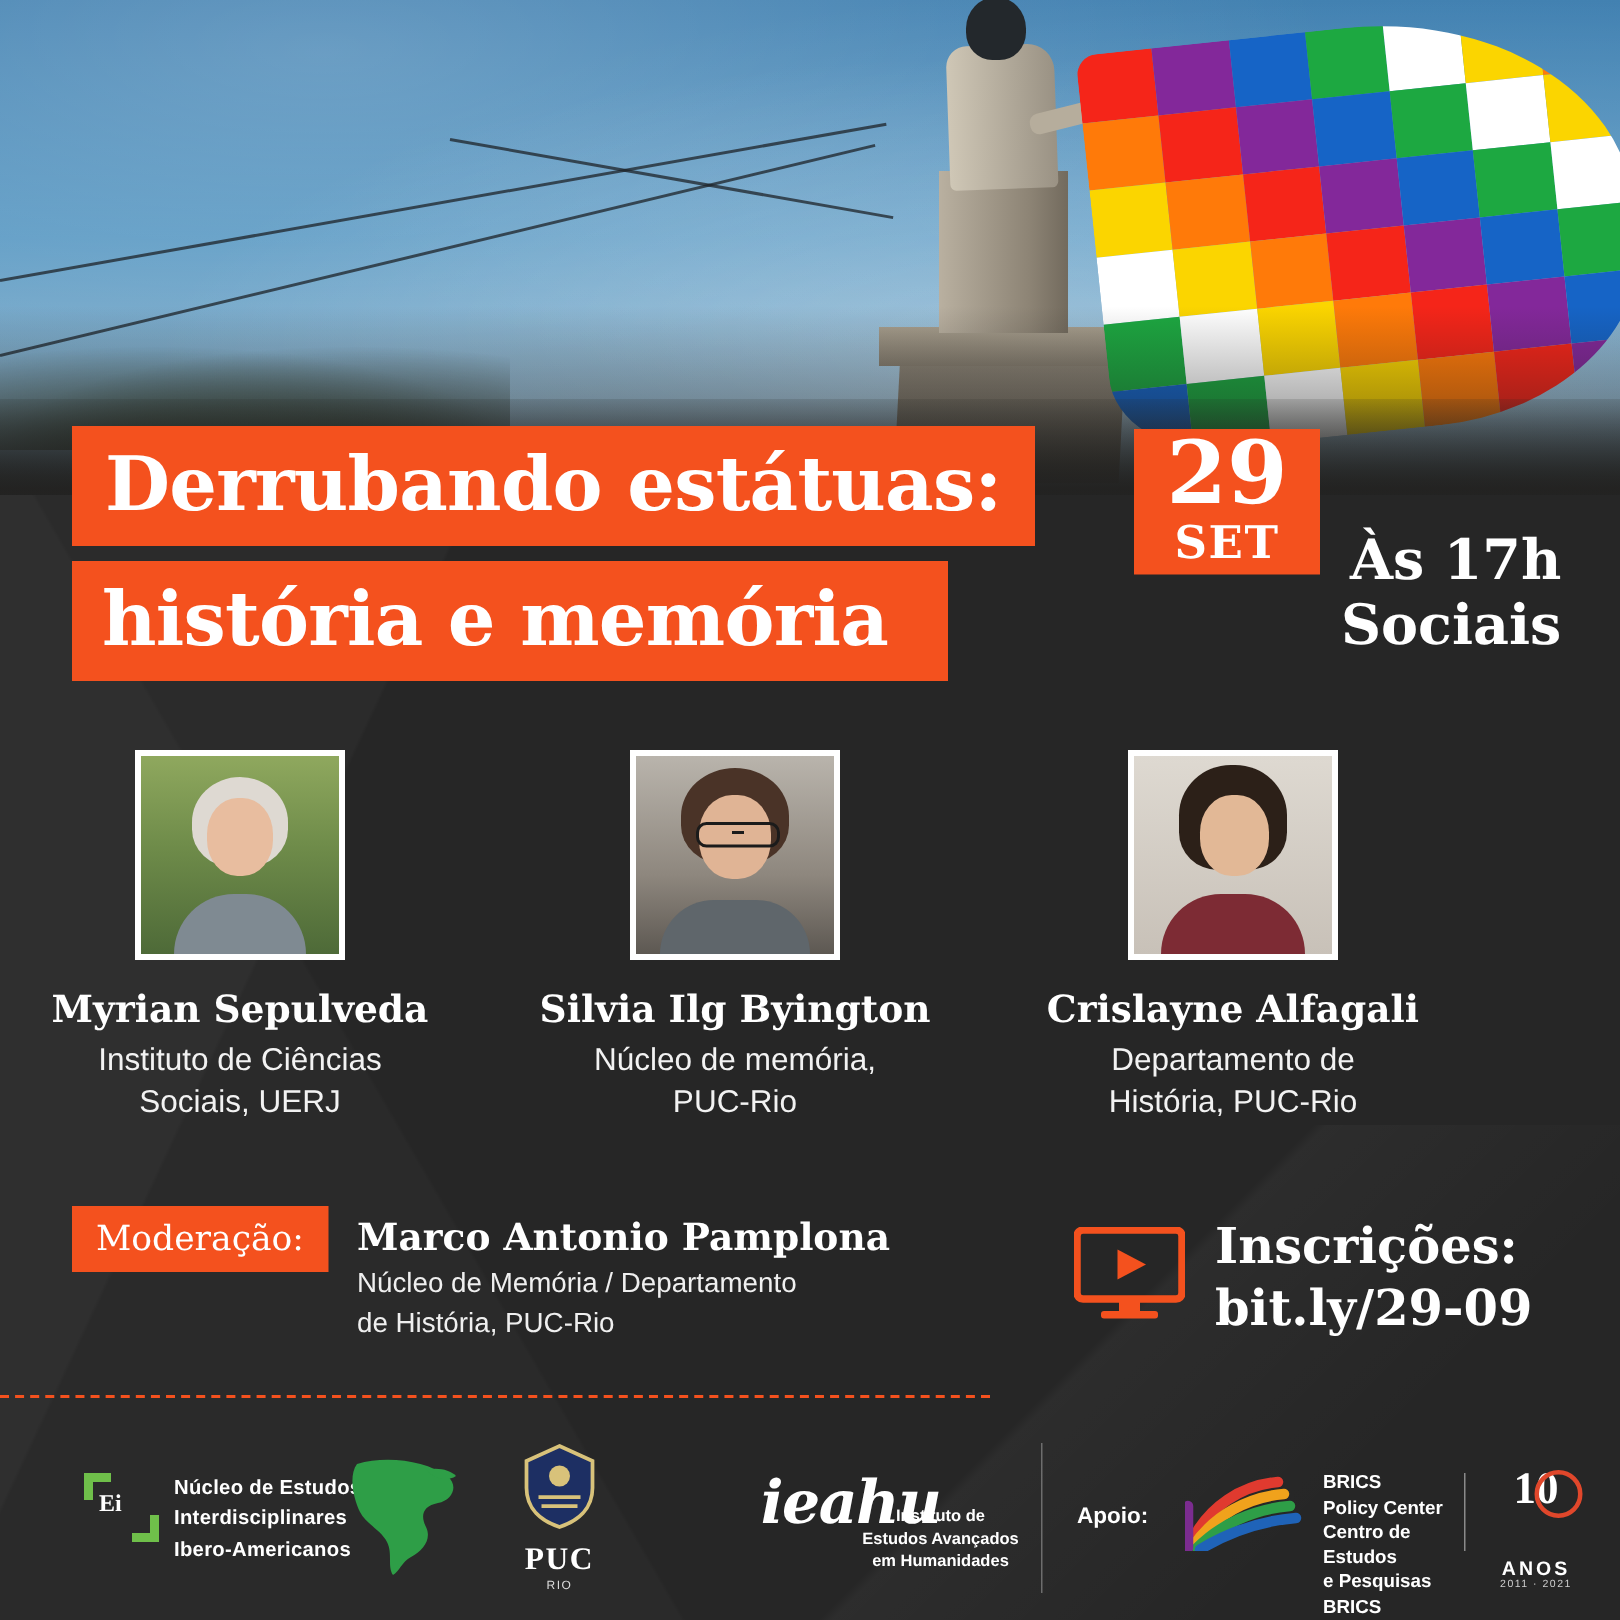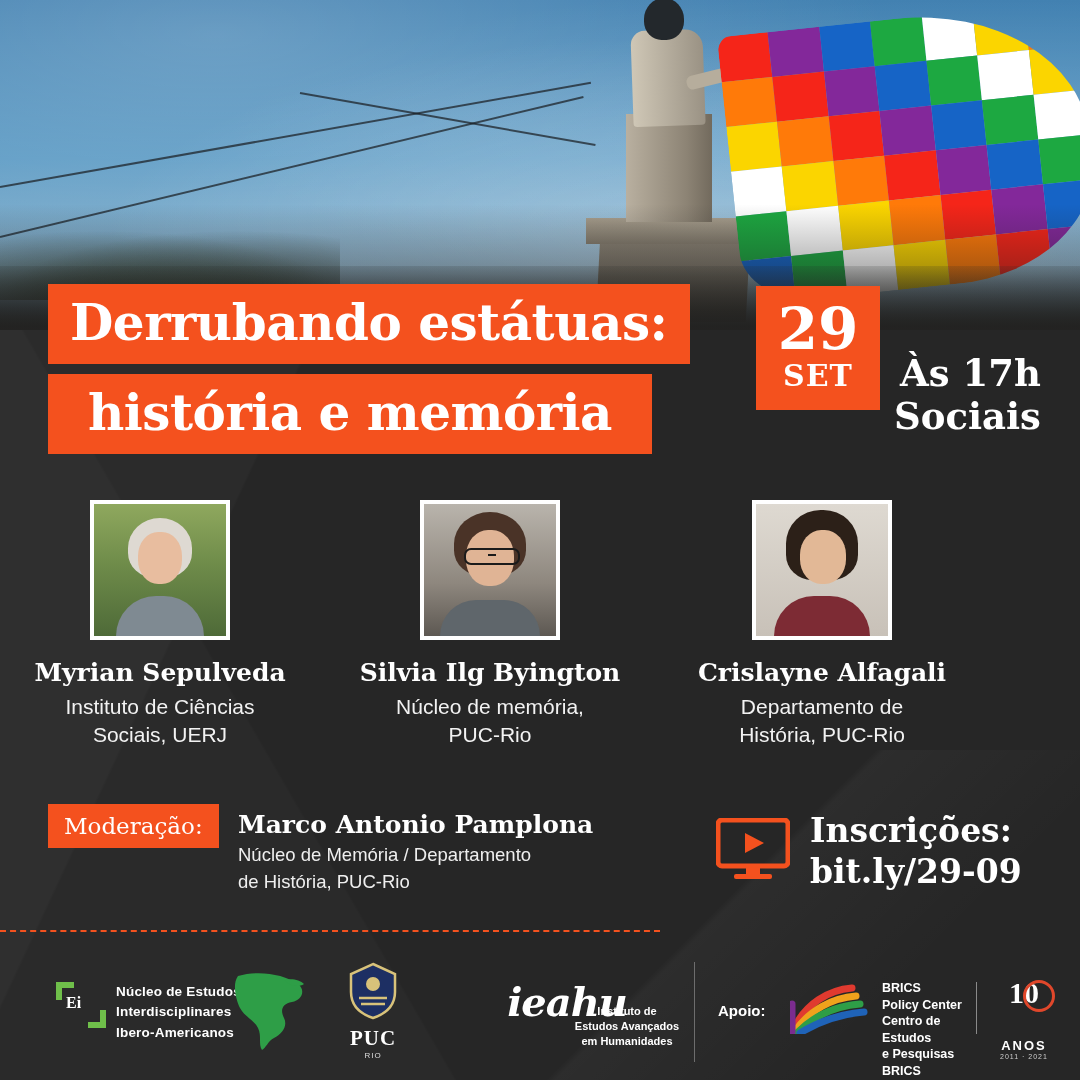--- a/index.html
+++ b/index.html
@@ -115,26 +115,26 @@
     background: #f4511e;
     color: #ffffff;
     font-family: "DejaVu Serif", serif;
     font-weight: bold;
     font-size: 50px;
     line-height: 1;
     padding: 14px 22px 16px 22px;
     letter-spacing: -0.5px;
     white-space: nowrap;
   }
-  .title-line.l2 { margin-top: 10px; margin-left: 0; padding-left: 40px; padding-right: 40px;}
+  .title-line.l2 { margin-top: 10px; margin-left: 0; padding-left: 20px; padding-right: 40px;}
 
   
   .datebox {
     position: absolute; left: 756px; top: 286px;
-    width: 124px; height: 124px;
+    width: 124px; height: 97px;
     background: #f4511e;
     display: flex; flex-direction: column; align-items: center; justify-content: center;
   }
   .datebox .day {
     font-family: "DejaVu Serif", serif; font-weight: bold;
     font-size: 58px; line-height: .92; color: #fff;
   }
   .datebox .mon {
     font-family: "DejaVu Serif", serif; font-weight: bold;
     font-size: 30px; letter-spacing: 1px; color: #fff; margin-top: 2px;

